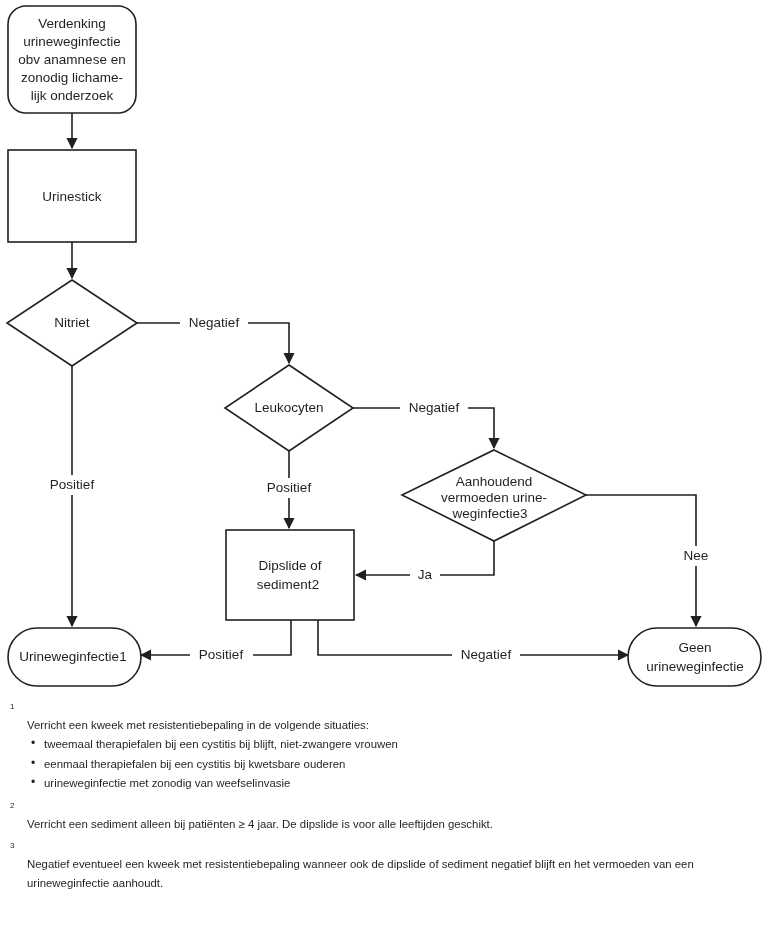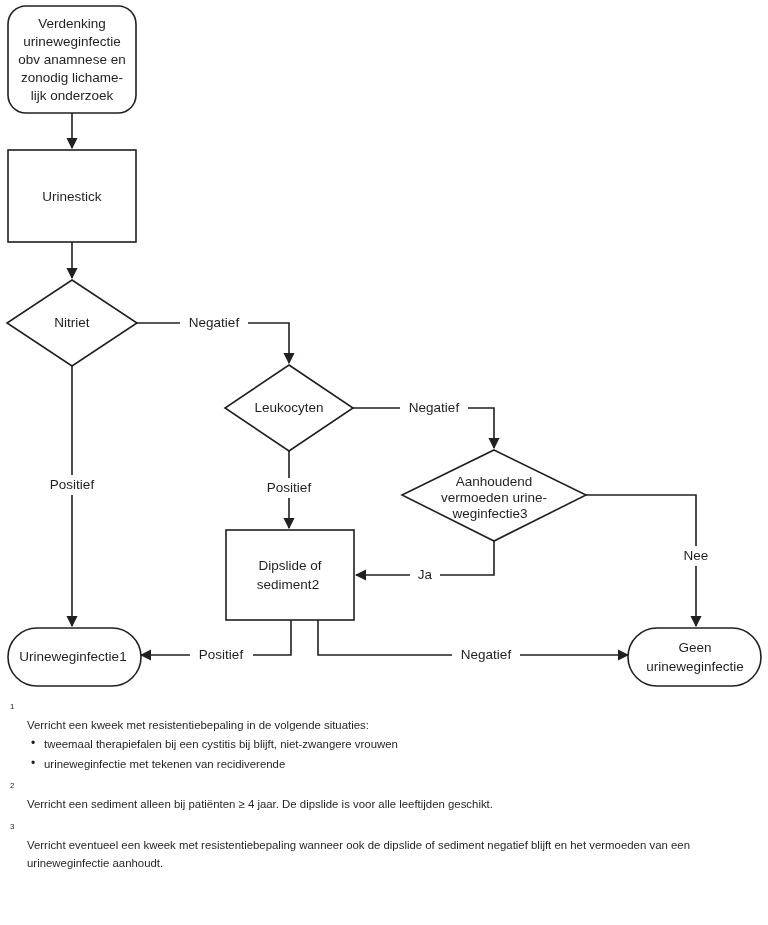--- a/index.html
+++ b/index.html
@@ -195,32 +195,33 @@
 </div>
 
 <div id="notes">
 
   <div class="note">
     <div class="note-marker">1</div>
     <div class="note-body">
       <div class="note-head">Verricht een kweek met resistentiebepaling in de volgende situaties:</div>
       <ul class="note-list">
         <li>tweemaal therapiefalen bij een cystitis bij blijft, niet-zwangere vrouwen</li>
-        <li>urineweginfectie met tekenen van recidiverende</li>
+        <li>eenmaal therapiefalen bij een cystitis bij kwetsbare ouderen</li>
+        <li>urineweginfectie met zonodig van weefselinvasie</li>
       </ul>
     </div>
   </div>
 
   <div class="note">
     <div class="note-marker">2</div>
     <div class="note-body">
       <div class="note-head">Verricht een sediment alleen bij patiënten ≥ 4 jaar. De dipslide is voor alle leeftijden geschikt.</div>
     </div>
   </div>
 
   <div class="note">
     <div class="note-marker">3</div>
     <div class="note-body">
-      <div class="note-head">Verricht eventueel een kweek met resistentiebepaling wanneer ook de dipslide of sediment negatief blijft en het vermoeden van een urineweginfectie aanhoudt.</div>
+      <div class="note-head">Negatief eventueel een kweek met resistentiebepaling wanneer ook de dipslide of sediment negatief blijft en het vermoeden van een urineweginfectie aanhoudt.</div>
     </div>
   </div>
 
 </div>
 
 </body></html>

